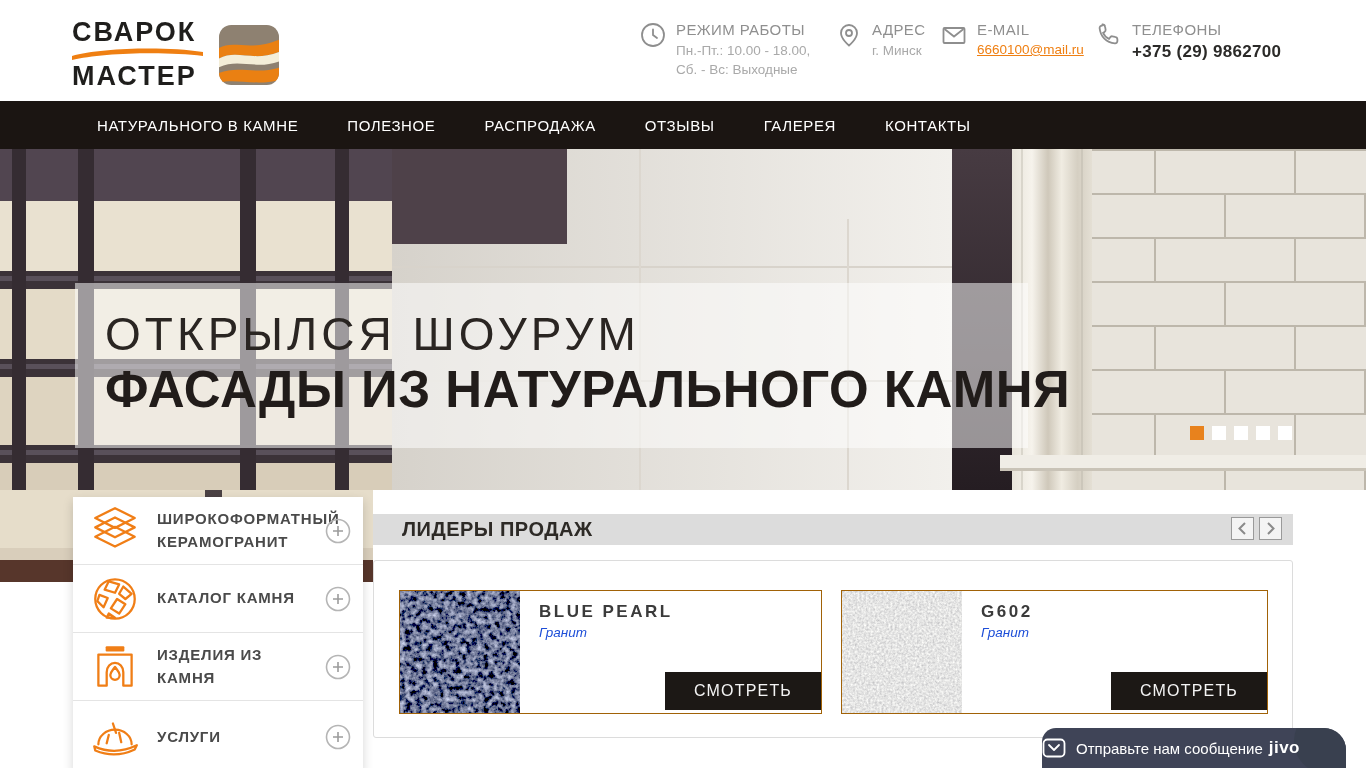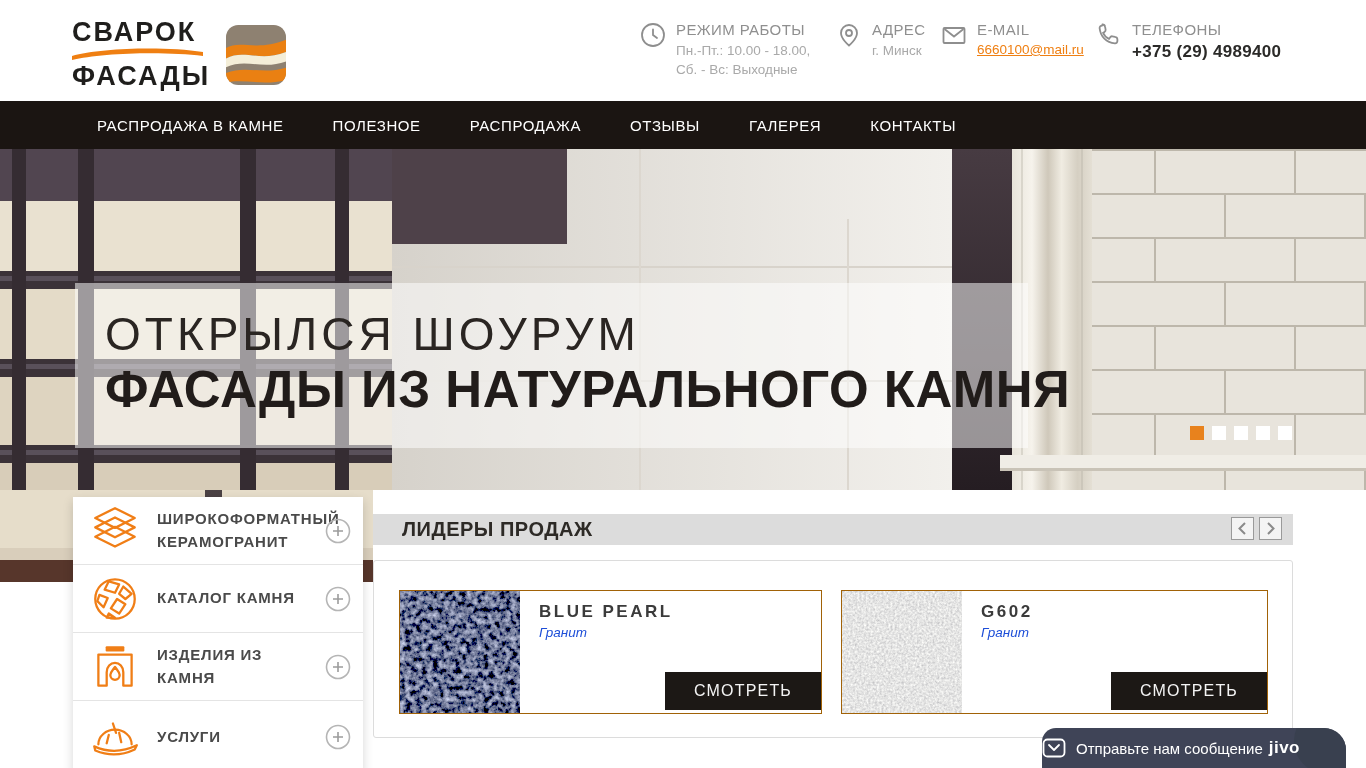--- a/index.html
+++ b/index.html
@@ -78,21 +78,21 @@
 
 <div class="page">
 
   <div class="header">
     <div class="logo">
       <div class="logo-text">
         <span class="logo-line">СВАРОК</span>
         <svg class="logo-swoosh" width="131" height="12" viewBox="0 0 131 12">
           <path d="M0 8 C28 0 92 -2 131 4 L131 8 C92 3 28 5 0 12 Z" fill="#ef7f12"></path>
         </svg>
-        <span class="logo-line">ФАСАДЫ</span>
+        <span class="logo-line">МАСТЕР</span>
       </div>
       <svg width="60" height="60" viewBox="0 0 64 64">
         <defs>
             <clipPath id="lm">
               <rect width="64" height="64" rx="13"></rect>
             </clipPath>
           </defs>
         <g clip-path="url(#lm)">
           <rect width="64" height="64" fill="#8e8171"></rect>
           <path d="M-2 26 C14 14 32 30 66 15 L66 28 C36 41 18 24 -2 37 Z" fill="#ea8012"></path>
@@ -137,27 +137,27 @@
         <a class="email-link">6660100@mail.ru</a>
       </div>
     </div>
 
     <div class="contact c-phone">
       <svg class="c-icon" width="26" height="26" viewBox="0 0 26 26" fill="none" stroke="#8e8e8e" stroke-width="1.8">
         <path d="M6.5 3.5 c1.4 0 2.4 1 2.6 2.4 l.5 2.7 c.15 1 -.3 1.8 -1.1 2.3 l-1.4 1 c1 2.4 3.5 4.9 5.9 5.9 l1 -1.4 c.5 -.8 1.3 -1.25 2.3 -1.1 l2.7 .5 c1.4 .2 2.4 1.2 2.4 2.6 v1.6 c0 1.4 -1.1 2.5 -2.5 2.3 C10.3 21.5 4.5 15.7 3.6 7.1 3.45 5.7 4.55 4.6 6 4.6 Z" transform="translate(0,-1)"></path>
       </svg>
       <div>
         <div class="contact-label">ТЕЛЕФОНЫ</div>
-        <div class="phone-value">+375 (29) 4989400</div>
+        <div class="phone-value">+375 (29) 9862700</div>
       </div>
     </div>
   </div>
 
   <nav class="nav">
-    <a>РАСПРОДАЖА В КАМНЕ</a>
+    <a>НАТУРАЛЬНОГО В КАМНЕ</a>
     <a>ПОЛЕЗНОЕ</a>
     <a>РАСПРОДАЖА</a>
     <a>ОТЗЫВЫ</a>
     <a>ГАЛЕРЕЯ</a>
     <a>КОНТАКТЫ</a>
   </nav>
 
   <div class="hero">
     <svg class="hero-scene" viewBox="0 0 1366 341" preserveAspectRatio="none">
       <defs>

